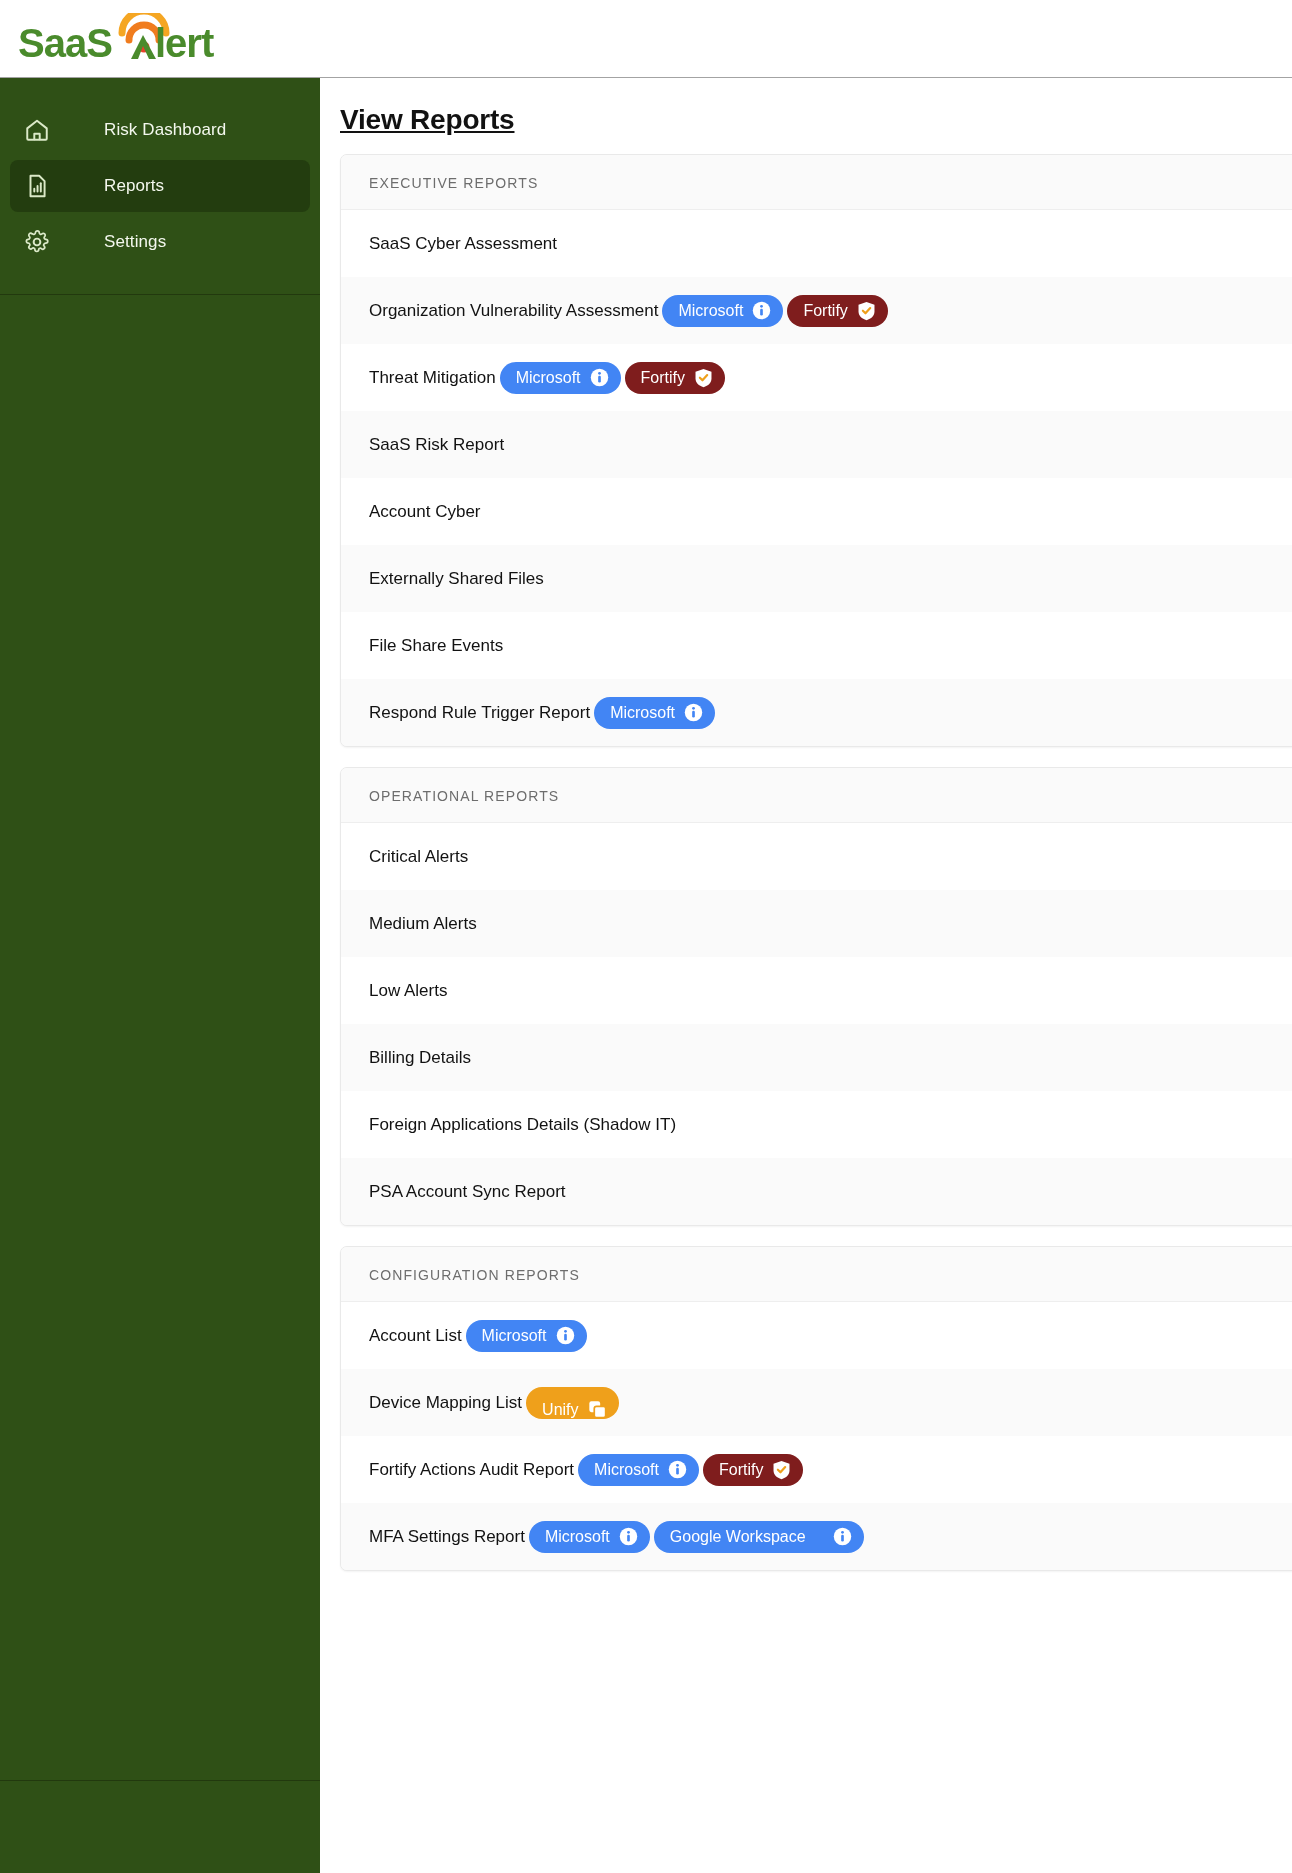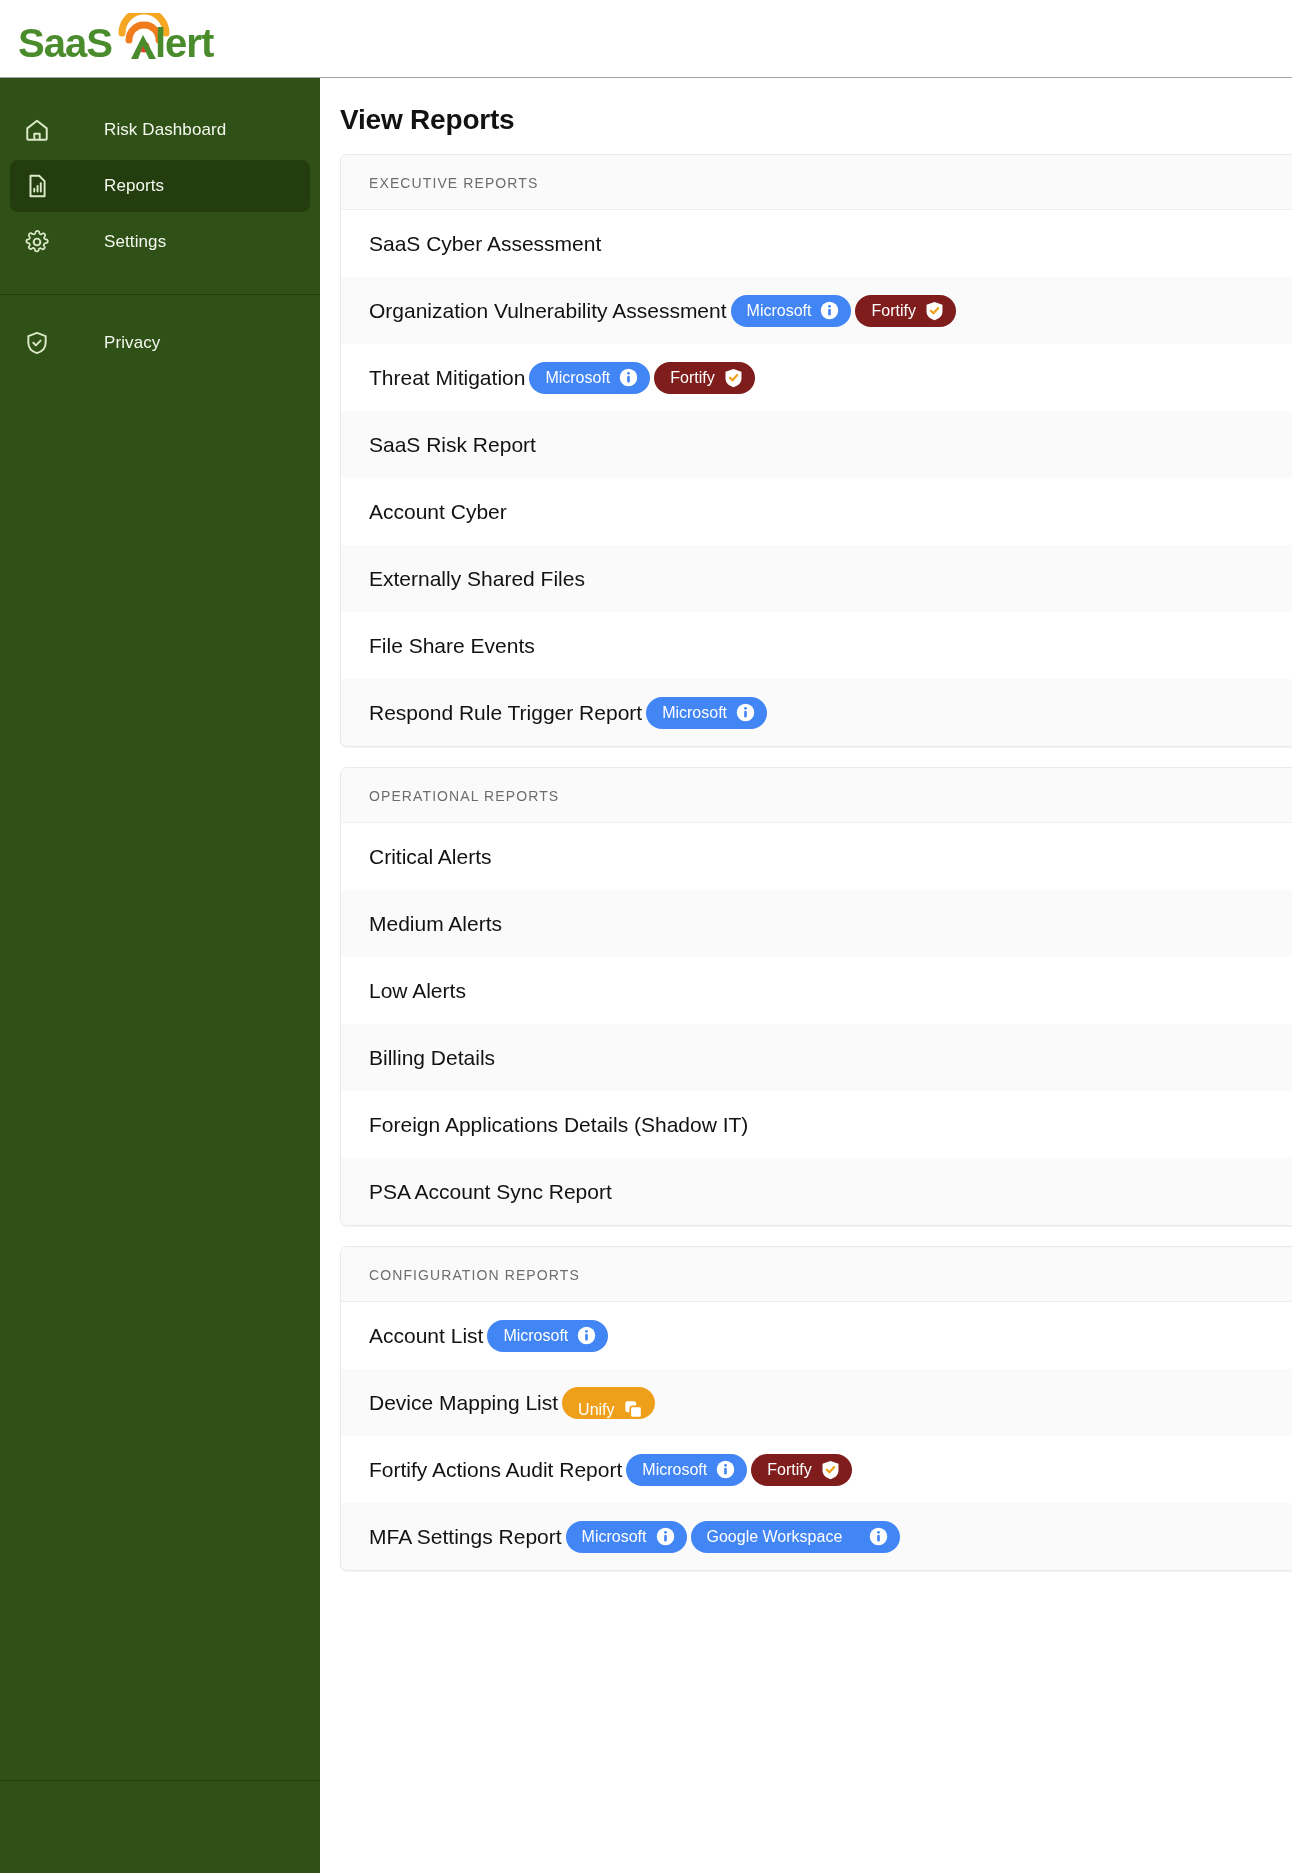--- a/index.html
+++ b/index.html
@@ -96,20 +96,21 @@
     background: #ffffff;
     padding: 18px 0 0 20px;
     overflow: hidden;
   }
   .page-title {
     font-size: 28px;
     font-weight: bold;
     color: #121212;
     margin: 8px 0 18px 0;
     letter-spacing: -.2px;
+    text-decoration: underline;
   }
 
   .card {
     background: #ffffff;
     border: 1px solid #e9e9e9;
     border-radius: 7px;
     box-shadow: 0 1px 2px rgba(0,0,0,.05);
     margin-bottom: 20px;
     overflow: hidden;
     width: 1090px;
@@ -125,21 +126,21 @@
   .row {
     display: flex;
     align-items: center;
     min-height: 67px;
     padding: 0 28px;
     background: #ffffff;
     cursor: pointer;
   }
   .row.alt { background: #fafafa; }
   .row-label {
-    font-size: 21px;
+    font-size: 17px;
     color: #121212;
     white-space: nowrap;
   }
 
   
   .badges { display: flex; align-items: center; }
   .badge {
     display: inline-flex;
     align-items: center;
     height: 32px;
@@ -212,31 +213,20 @@
             <circle cx="12" cy="12" r="3.1"></circle>
             <path d="M19.1 14.4a1.6 1.6 0 0 0 .33 1.77l.06.06a2 2 0 1 1-2.83 2.83l-.06-.06a1.6 1.6 0 0 0-1.77-.33 1.6 1.6 0 0 0-1 1.47V20a2 2 0 1 1-4 0v-.1a1.6 1.6 0 0 0-1.05-1.47 1.6 1.6 0 0 0-1.77.33l-.06.06A2 2 0 1 1 4.1 16l.06-.06a1.6 1.6 0 0 0 .33-1.77 1.6 1.6 0 0 0-1.47-1H2.9a2 2 0 1 1 0-4H3a1.6 1.6 0 0 0 1.47-1.05 1.6 1.6 0 0 0-.33-1.77L4.08 6.3A2 2 0 1 1 6.9 3.47l.6.06a1.6 1.6 0 0 0 1.77.33H9.4a1.6 1.6 0 0 0 1-1.47V2.3a2 2 0 1 1 4 0v.1a1.6 1.6 0 0 0 1 1.47 1.6 1.6 0 0 0 1.77-.33l.06-.06a2 2 0 1 1 2.83 2.83l-.06.06a1.6 1.6 0 0 0-.33 1.77v.07a1.6 1.6 0 0 0 1.47 1h.17a2 2 0 1 1 0 4H21a1.6 1.6 0 0 0-1.47 1z" transform="scale(0.88) translate(1.6,1.6)"></path>
           </svg>
         </span>
         <span class="lbl">Settings</span>
       </div>
     </div>
 
     <div class="nav-divider"></div>
 
-    <div class="nav-bottom">
-      <div class="nav-item">
-        <span class="ico">
-          <svg width="26" height="26" viewBox="0 0 24 24" fill="none" stroke="#dbe9c8" stroke-width="1.8" stroke-linecap="round" stroke-linejoin="round">
-            <path d="M12 2.6 L20 5.6 v6c0 5-3.4 8.4-8 9.8-4.6-1.4-8-4.8-8-9.8v-6 Z"></path>
-            <path d="M8.6 11.8 l2.4 2.4 4.3-4.4"></path>
-          </svg>
-        </span>
-        <span class="lbl">Privacy</span>
-      </div>
-    </div>
 
     <div class="sidebar-spacer"></div>
     <div class="nav-divider-bottom"></div>
     <div class="sidebar-footer"></div>
   </div>
 
   <div class="main">
     <div class="page-title">View Reports</div>
     <div id="sections">
         <div class="card">

